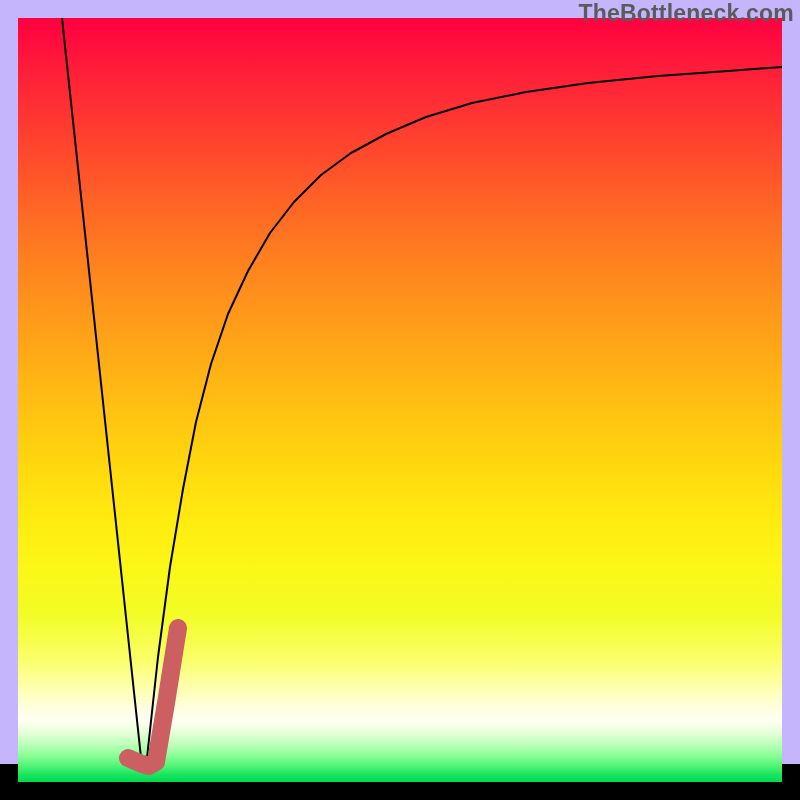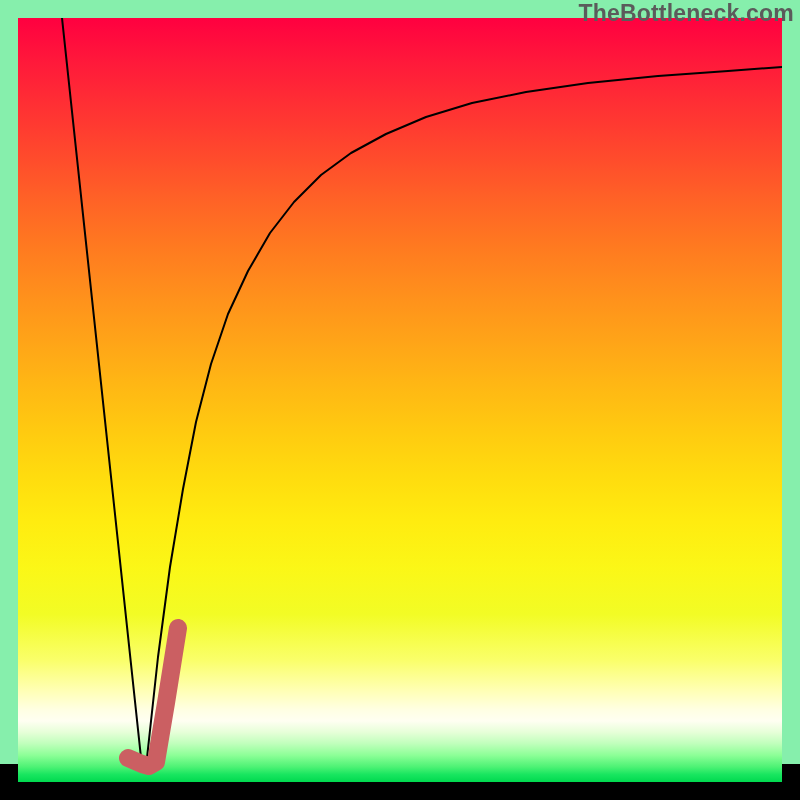--- a/index.html
+++ b/index.html
@@ -9,21 +9,21 @@
     height: 800px;
     background: #000;
     overflow: hidden;
   }
   .frame {
     position: absolute;
     top: 0;
     left: 0;
     width: 800px;
     height: 764px;
-    background: #86efac;
+    background: #c4b5fd;
   }
   .plot {
     position: absolute;
     top: 18px;
     left: 18px;
     width: 764px;
     height: 764px;
     overflow: hidden;
   }
   .gradient {

